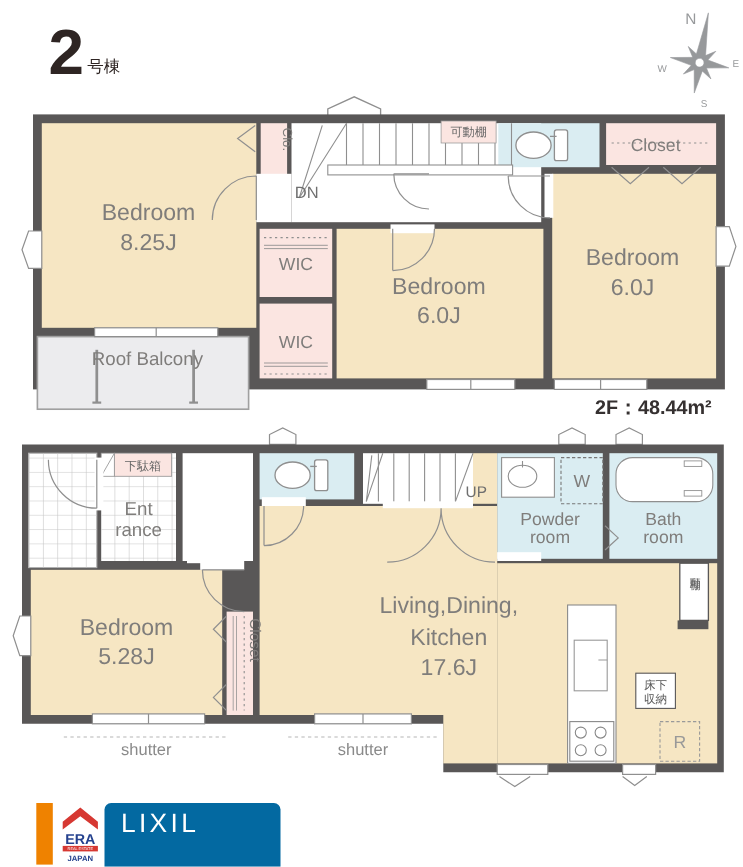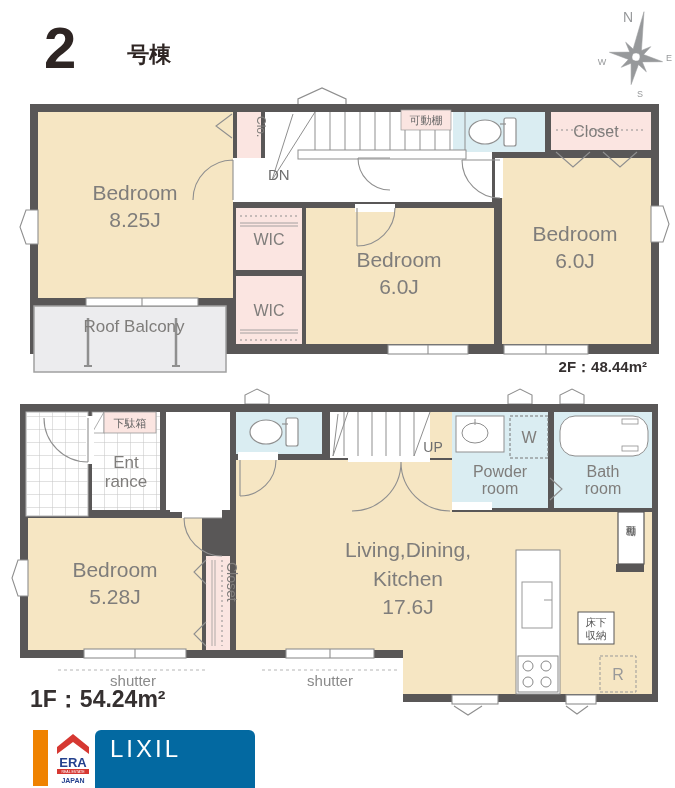--- a/index.html
+++ b/index.html
@@ -1,22 +1,22 @@
 <!DOCTYPE html>
 <html><head>
 <meta charset="utf-8">
 <style>
   html,body{margin:0;padding:0;background:#fff;}
   .stage{position:relative;width:675px;height:788px;background:#ffffff;
          font-family:"Liberation Sans",sans-serif;overflow:hidden;}
   .plan-svg{position:absolute;left:0;top:0;}
   .title{position:absolute;left:44px;top:22px;display:flex;align-items:flex-end;color:#2e2523;}
   .title .num{font-size:58px;font-weight:bold;line-height:0.9;}
-  .title .suf{font-size:22px;font-weight:bold;padding-bottom:4px;padding-left:3px;margin-left:48px;}
-  .area-label{position:absolute;font-weight:bold;color:#353030;font-size:15px;white-space:nowrap;}
+  .title .suf{font-size:15px;font-weight:normal;padding-bottom:4px;padding-left:3px;}
+  .area-label{position:absolute;font-weight:bold;color:#353030;font-size:18px;white-space:nowrap;}
   .area-2f{right:28px;top:358px;}
   .area-1f{left:30px;top:684px;font-size:23px;}
   .logo-bar{position:absolute;left:33px;top:730px;width:15px;height:56px;background:#ef8200;}
   .era-box{position:absolute;left:54px;top:733px;width:38px;height:52px;text-align:right;}
   .lixil-box{position:absolute;left:95px;top:730px;width:160px;height:67px;background:#0369a1;
              border-radius:6px;color:#fff;font-weight:normal;padding:7px 0 0 15px;box-sizing:border-box;}
   .lixil-box .l1{font-size:24px;letter-spacing:3px;line-height:1.0;}
   .lixil-box .l2{font-size:15px;letter-spacing:1px;line-height:1.3;}
   text{font-family:"Liberation Sans",sans-serif;}
 </style>
@@ -275,23 +275,20 @@
         <text x="618" y="680" font-size="16" fill="#999">R</text>
         <text x="133" y="686" font-size="15" fill="#8a8a8a">shutter</text>
         <text x="330" y="686" font-size="15" fill="#8a8a8a">shutter</text>
       </g>
     </g>
   </svg>
 
   <div class="area-label area-2f">
     <span>2F</span><span>：</span><span>48.44</span><span>m²</span>
   </div>
-  <div class="area-label area-1f">
-    <span>1F</span><span>：</span><span>54.24</span><span>m²</span>
-  </div>
 
   <div class="logo-bar"></div>
   <div class="era-box">
     <svg width="38" height="52" viewBox="0 0 38 52">
       <polygon points="19,1 35,14 35,21 19,9 3,21 3,14" fill="#d63832"></polygon>
       <text x="19" y="34" font-size="13" font-weight="bold" fill="#24418e" text-anchor="middle">ERA</text>
       <rect x="3" y="36" width="32" height="5" fill="#d63832"></rect>
       <text x="19" y="40" font-size="3.5" fill="#ffffff" text-anchor="middle">REAL ESTATE</text>
       <text x="19" y="50" font-size="7" font-weight="bold" fill="#24418e" text-anchor="middle">JAPAN</text>
     </svg>

